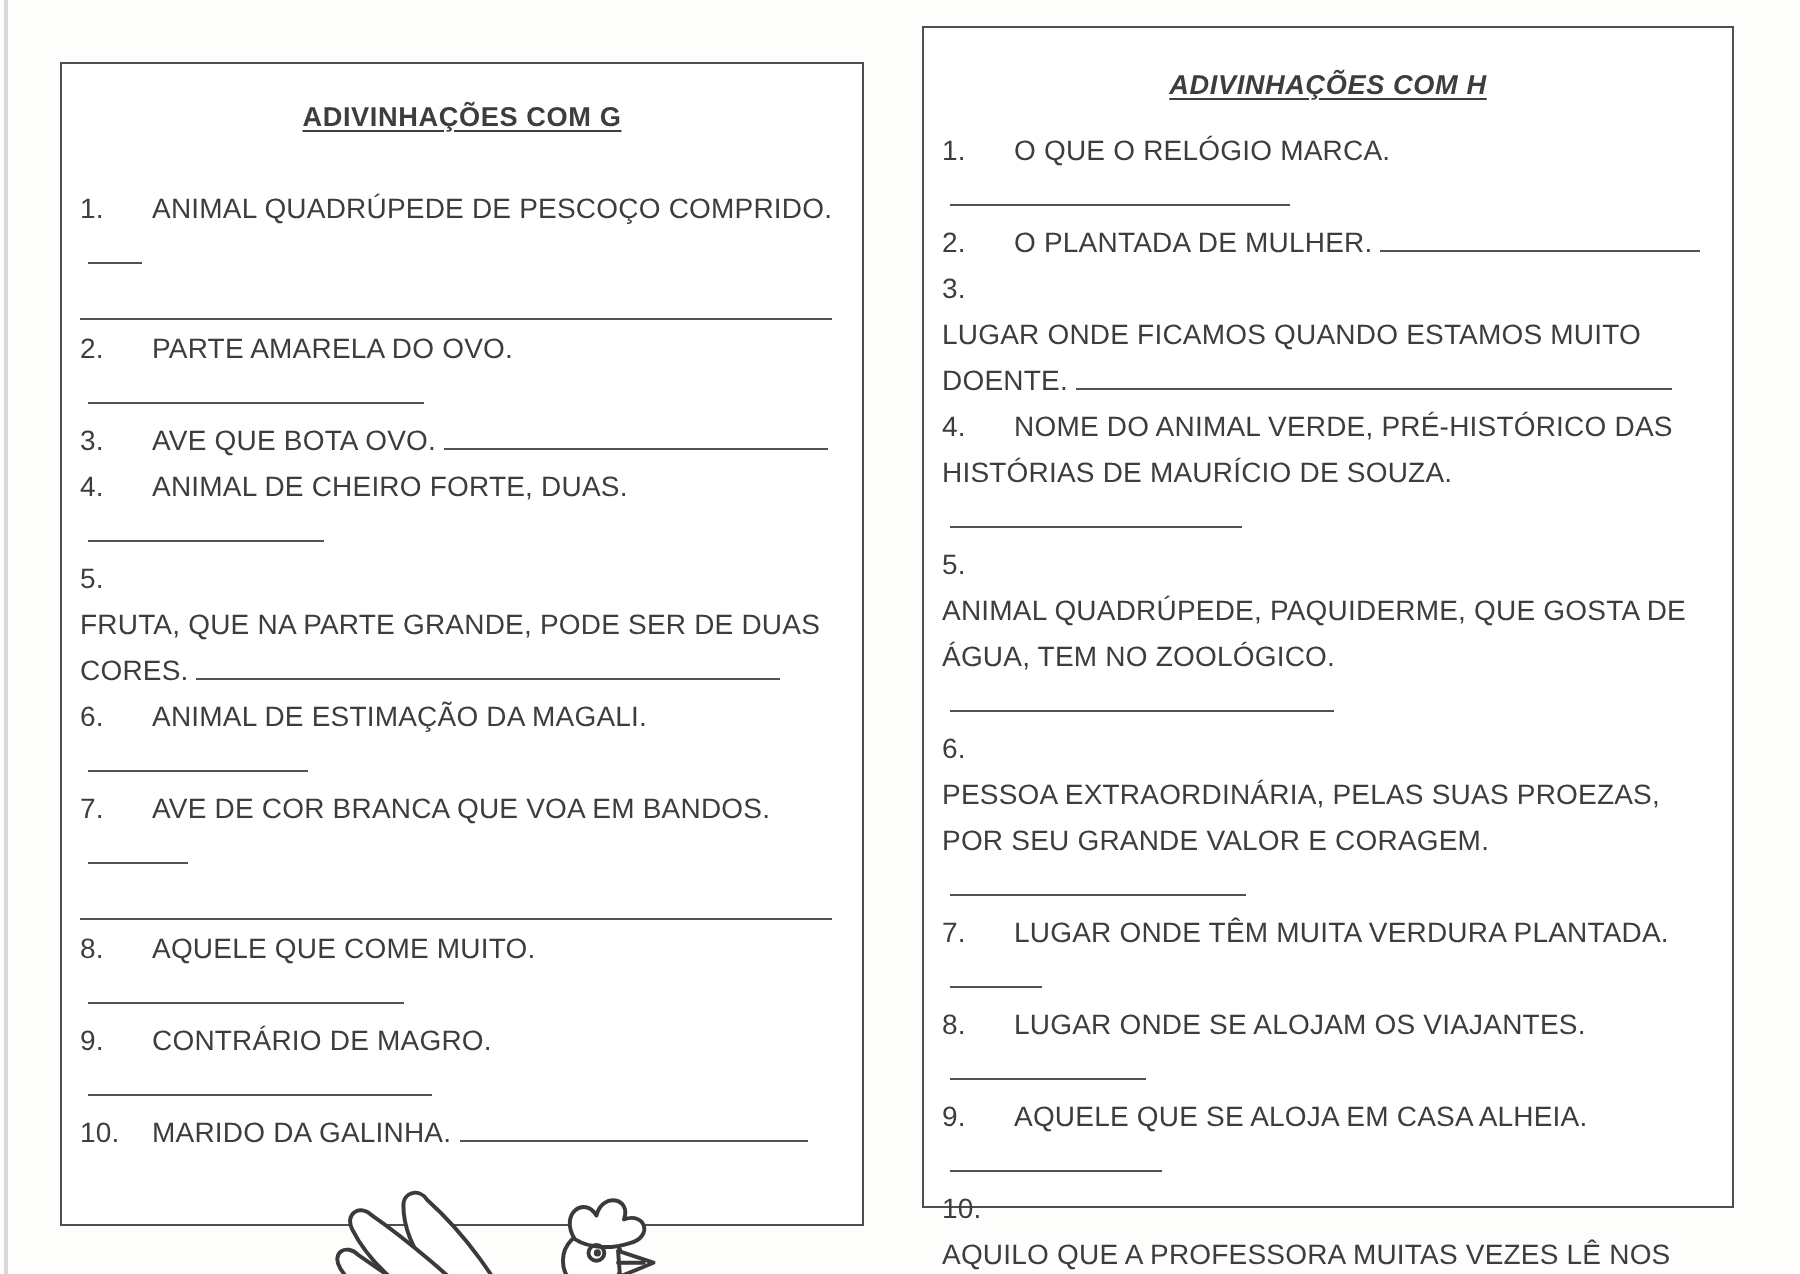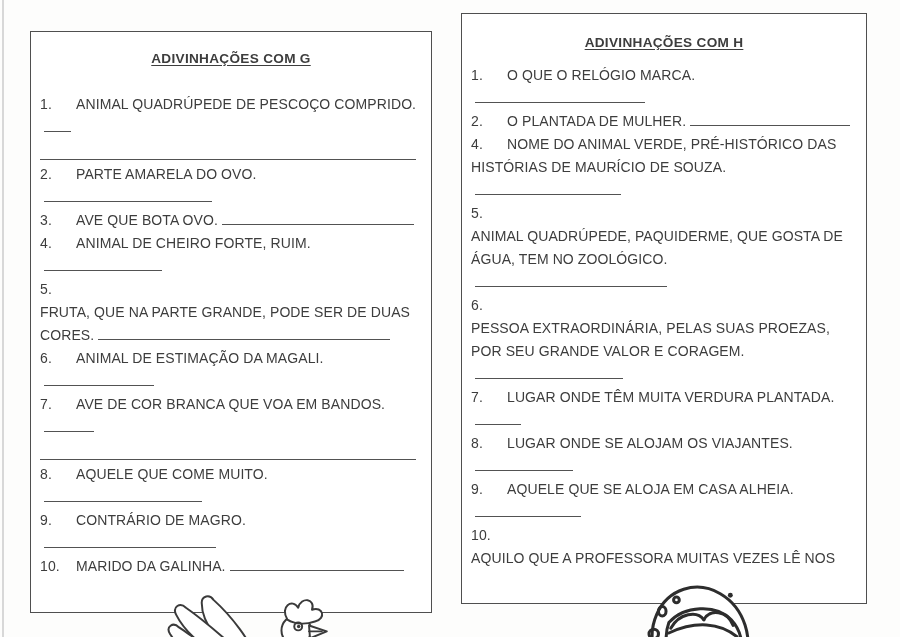--- a/index.html
+++ b/index.html
@@ -16,21 +16,21 @@
     box-sizing:border-box;
   }
   .panel-left{left:30px;top:31px;width:402px;height:582px;}
   .panel-right{left:461px;top:13px;width:406px;height:591px;}
   .panel-title{
     text-align:center;font-weight:700;font-size:13.6px;letter-spacing:.3px;
     text-decoration:underline;text-underline-offset:2px;
     margin:0;
   }
   .panel-left .panel-title{padding-top:19px;}
-  .panel-right .panel-title{padding-top:21px;}
+  .panel-right .panel-title{padding-top:21px;font-style:italic;}
   .items{padding:0 11px 0 9px;font-size:14px;line-height:23px;letter-spacing:.1px;}
   .panel-left .items{margin-top:27px;}
   .panel-right .items{margin-top:14px;}
   .item{margin:0;}
   .num{display:inline-block;width:36px;}
   .t{white-space:nowrap;}
   .blank{
     display:inline-block;height:12px;margin-left:4px;
     border-bottom:1.5px solid #525252;
   }
@@ -69,21 +69,21 @@
 
     <div class="item">
       <span class="num">2.</span><span class="t">PARTE AMARELA DO OVO.</span><span class="blank" style="width:168px"></span>
     </div>
 
     <div class="item">
       <span class="num">3.</span><span class="t">AVE QUE BOTA OVO.</span><span class="blank" style="width:192px"></span>
     </div>
 
     <div class="item">
-      <span class="num">4.</span><span class="t">ANIMAL DE CHEIRO FORTE, RUIM.</span><span class="blank" style="width:118px"></span>
+      <span class="num">4.</span><span class="t">ANIMAL DE CHEIRO FORTE, DUAS.</span><span class="blank" style="width:118px"></span>
     </div>
 
     <div class="item">
       <span class="num">5.</span><span class="t">FRUTA, QUE NA PARTE GRANDE, PODE SER DE DUAS</span>
       <span class="cont"><span class="t">CORES.</span><span class="blank" style="width:292px"></span></span>
     </div>
 
     <div class="item">
       <span class="num">6.</span><span class="t">ANIMAL DE ESTIMAÇÃO DA MAGALI.</span><span class="blank" style="width:110px"></span>
     </div>
@@ -148,20 +148,24 @@
   <div class="items">
 
     <div class="item">
       <span class="num">1.</span><span class="t">O QUE O RELÓGIO MARCA.</span><span class="blank" style="width:170px"></span>
     </div>
 
     <div class="item">
       <span class="num">2.</span><span class="t">O PLANTADA DE MULHER.</span><span class="blank" style="width:160px"></span>
     </div>
 
+    <div class="item">
+      <span class="num">3.</span><span class="t">LUGAR ONDE FICAMOS QUANDO ESTAMOS MUITO</span>
+      <span class="cont"><span class="t">DOENTE.</span><span class="blank" style="width:298px"></span></span>
+    </div>
 
     <div class="item">
       <span class="num">4.</span><span class="t">NOME DO ANIMAL VERDE, PRÉ-HISTÓRICO DAS</span>
       <span class="cont"><span class="t">HISTÓRIAS DE MAURÍCIO DE SOUZA.</span><span class="blank" style="width:146px"></span></span>
     </div>
 
     <div class="item">
       <span class="num">5.</span><span class="t">ANIMAL QUADRÚPEDE, PAQUIDERME, QUE GOSTA DE</span>
       <span class="cont"><span class="t">ÁGUA, TEM NO ZOOLÓGICO.</span><span class="blank" style="width:192px"></span></span>
     </div>

